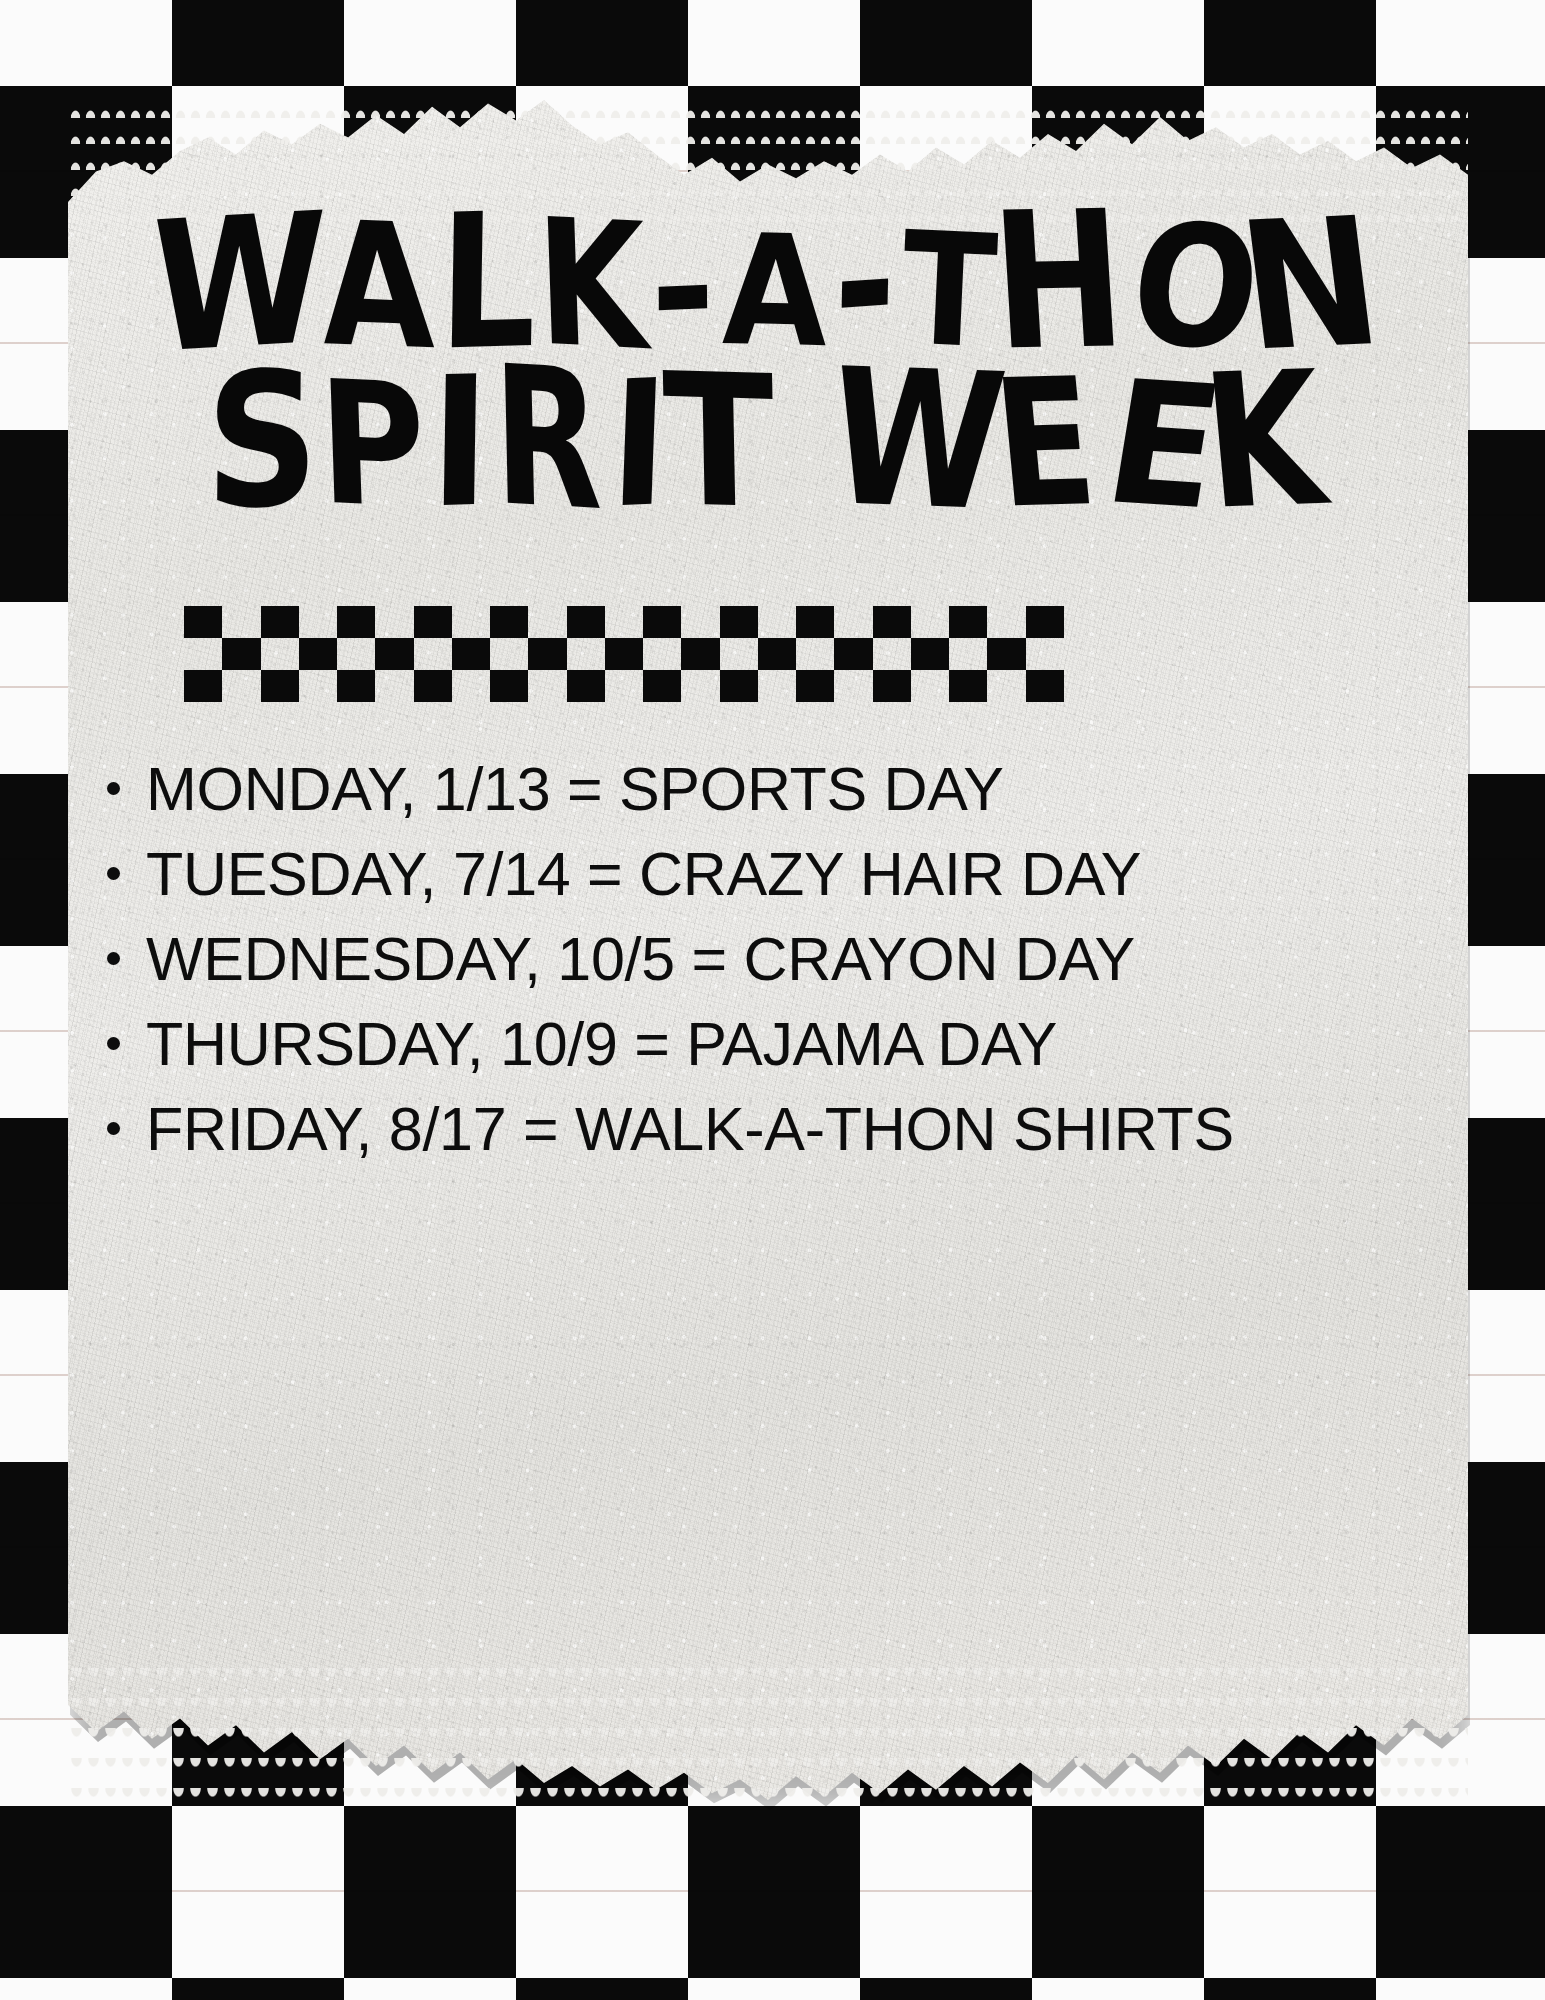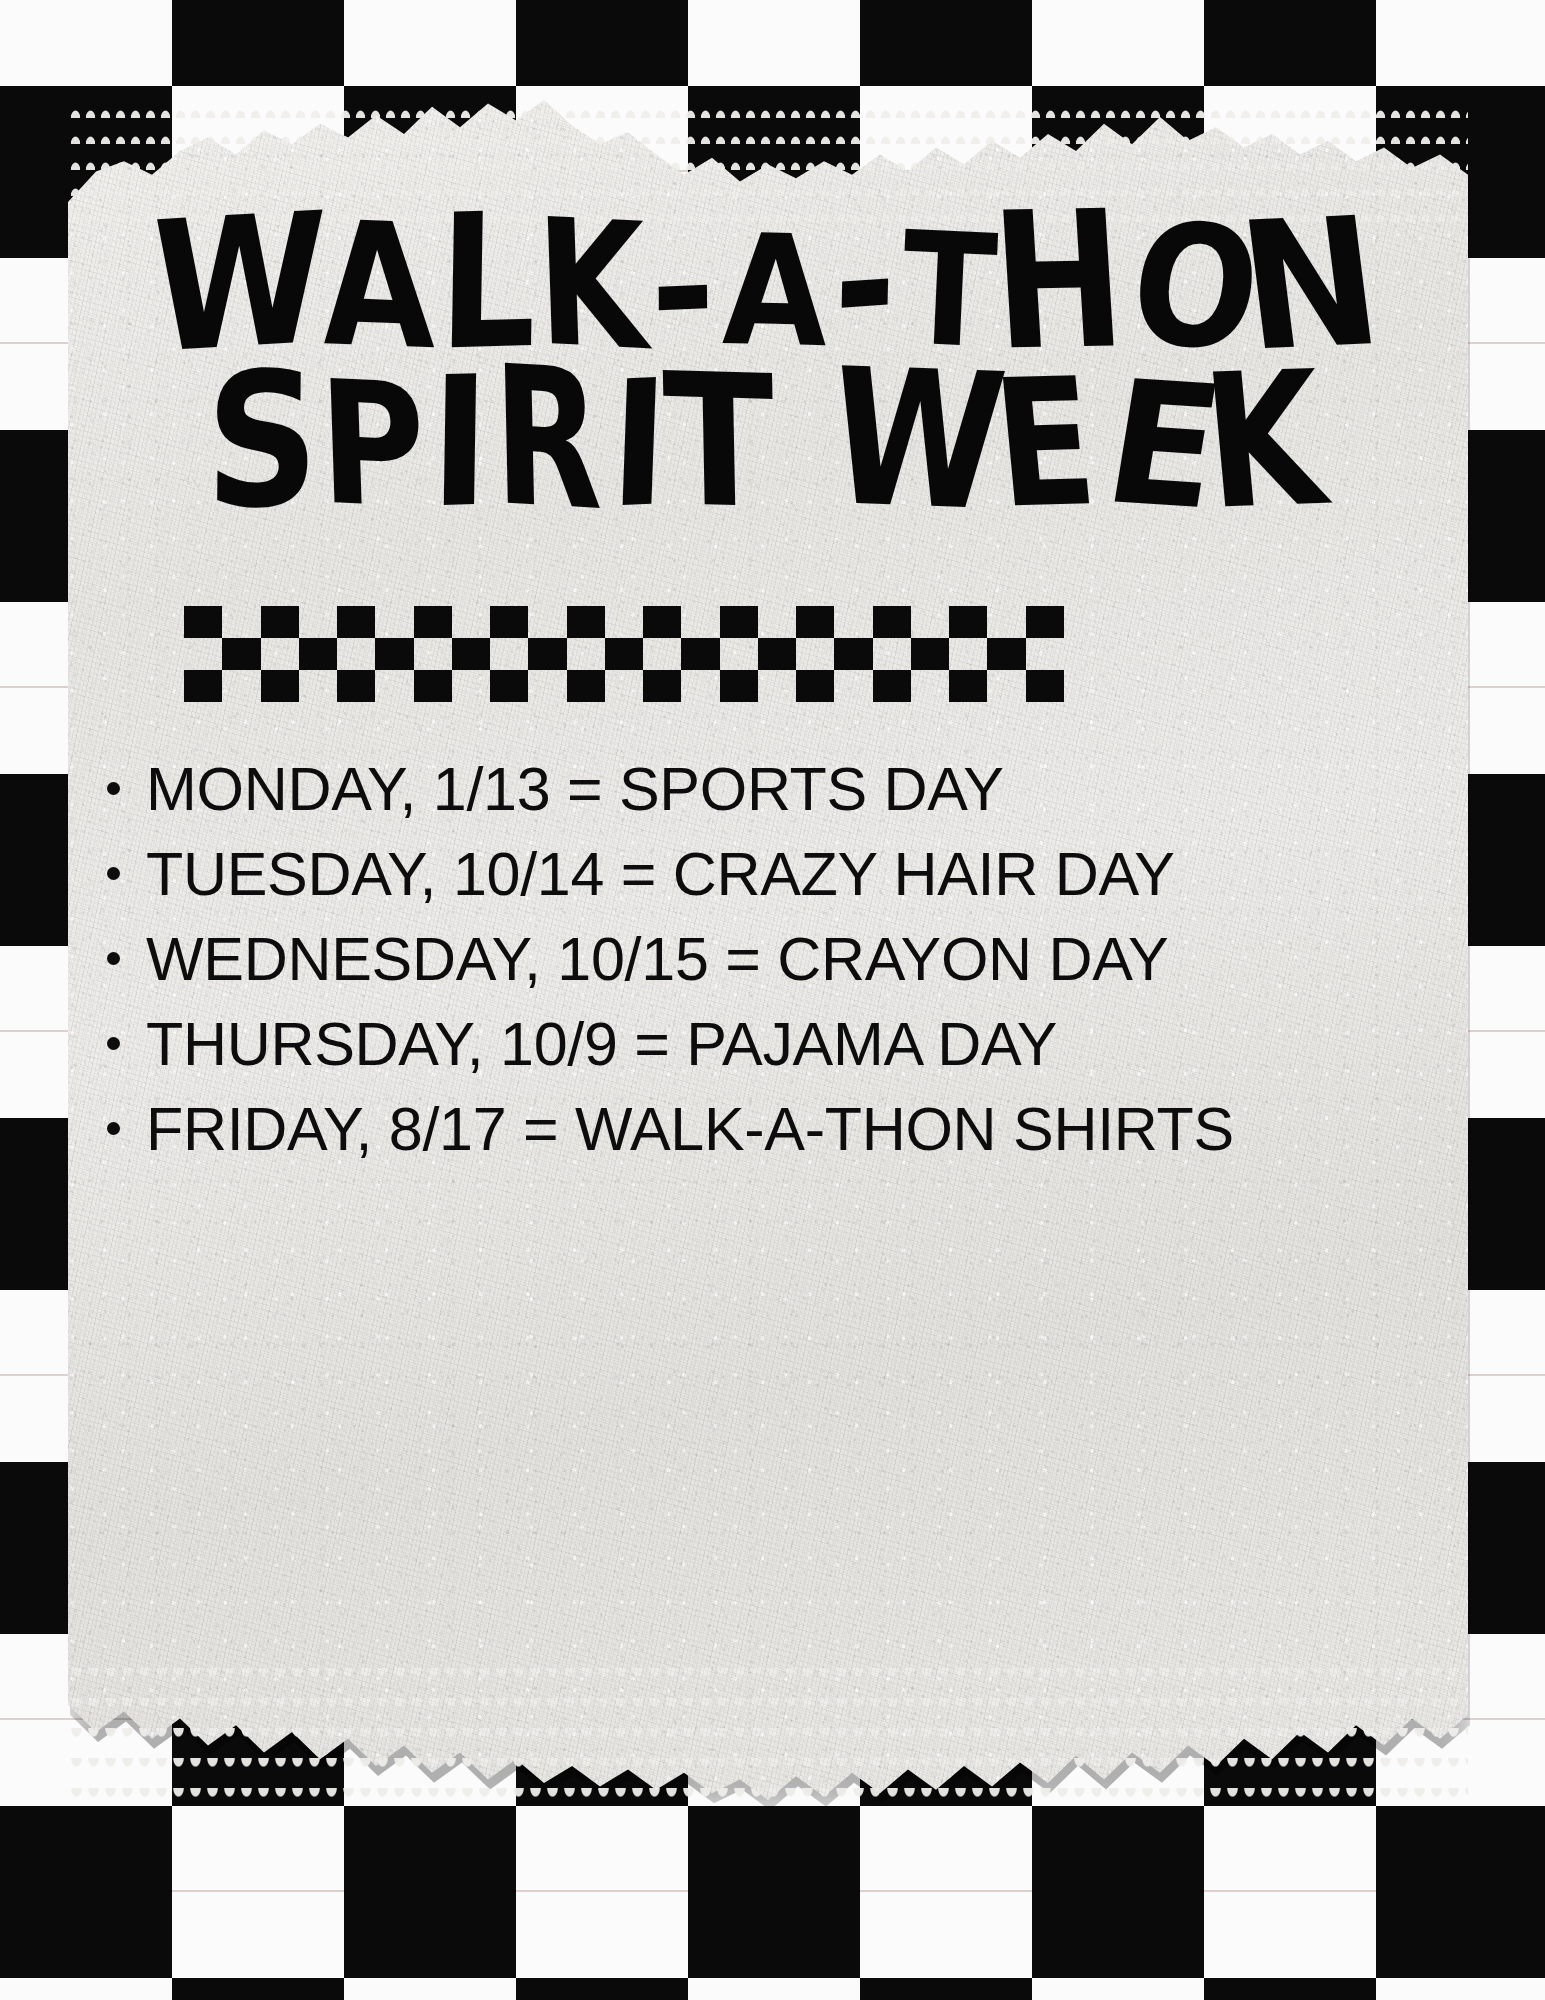--- a/index.html
+++ b/index.html
@@ -324,21 +324,21 @@
           <div class="checker-cell on" style="background: rgb(10, 10, 10);"></div>
           <div class="checker-cell off" style="background: transparent;"></div>
           <div class="checker-cell on" style="background: rgb(10, 10, 10);"></div>
           <div class="checker-cell off" style="background: transparent;"></div>
           <div class="checker-cell on" style="background: rgb(10, 10, 10);"></div>
         </div>
       </div>
 
     <ul id="schedule-list">
         <li class="schedule-item"><span class="bullet"></span><span>MONDAY, 1/13 = SPORTS DAY</span></li>
-        <li class="schedule-item"><span class="bullet"></span><span>TUESDAY, 10/14 = CRAZY HAIR DAY</span></li>
-        <li class="schedule-item"><span class="bullet"></span><span>WEDNESDAY, 10/15 = CRAYON DAY</span></li>
+        <li class="schedule-item"><span class="bullet"></span><span>TUESDAY, 7/14 = CRAZY HAIR DAY</span></li>
+        <li class="schedule-item"><span class="bullet"></span><span>WEDNESDAY, 10/5 = CRAYON DAY</span></li>
         <li class="schedule-item"><span class="bullet"></span><span>THURSDAY, 10/9 = PAJAMA DAY</span></li>
         <li class="schedule-item"><span class="bullet"></span><span>FRIDAY, 8/17 = WALK-A-THON SHIRTS</span></li>
       </ul>
 
   </div>
   <div id="paper-texture-overlay"></div>
 </div>
 
 </body></html>

